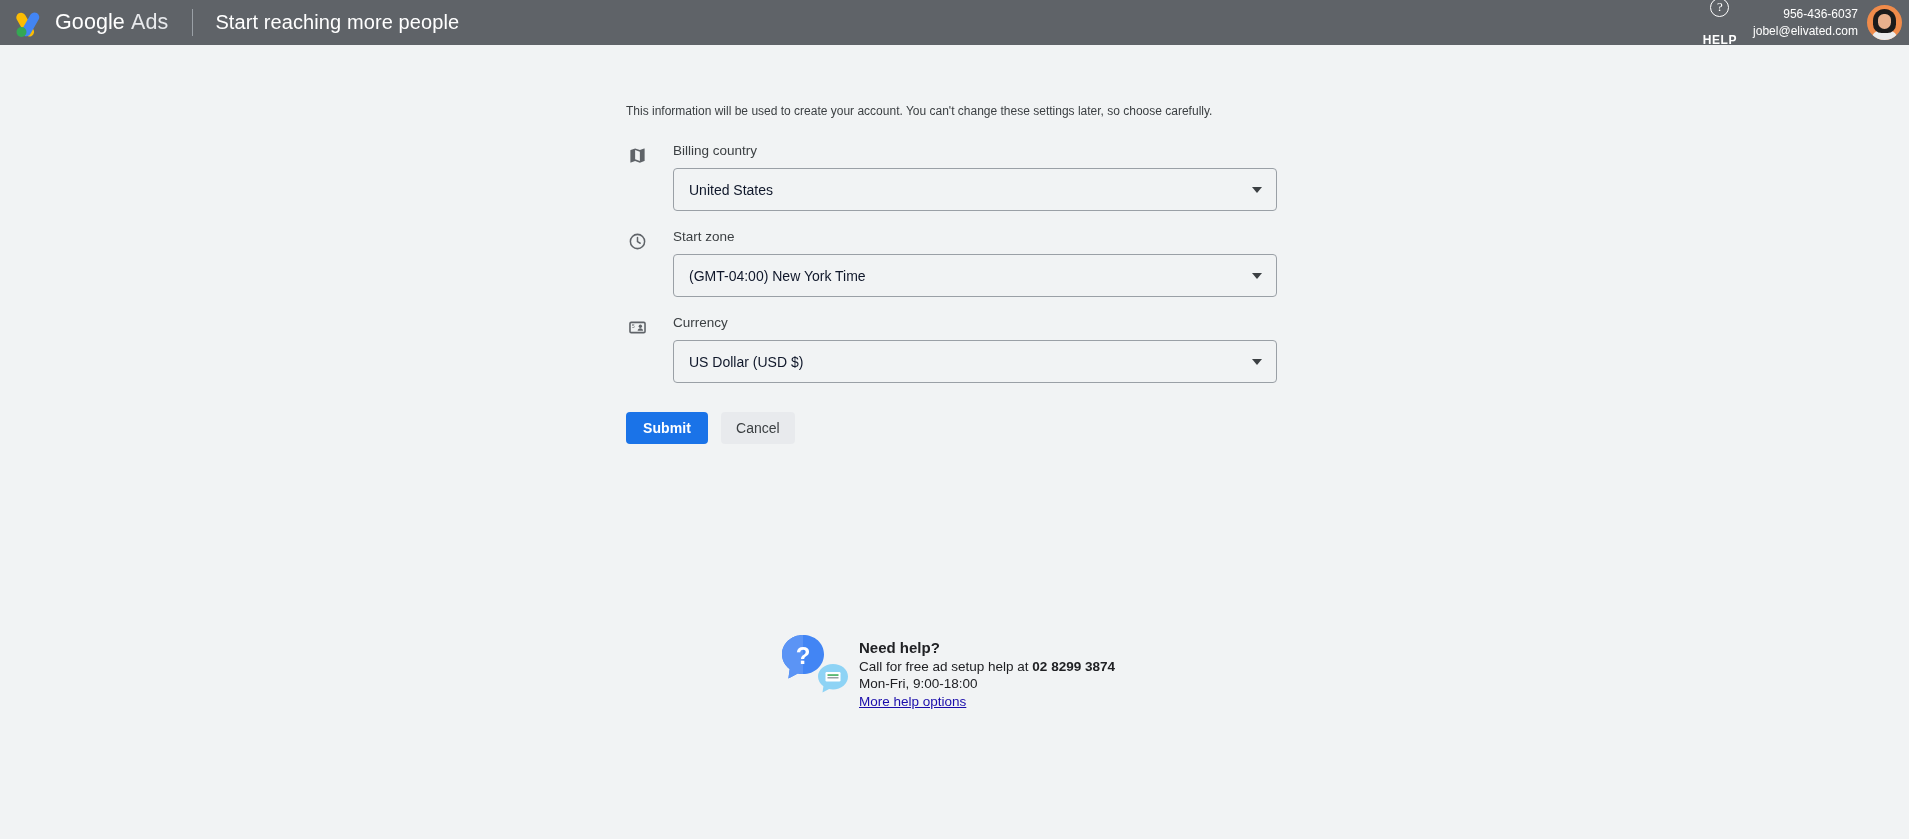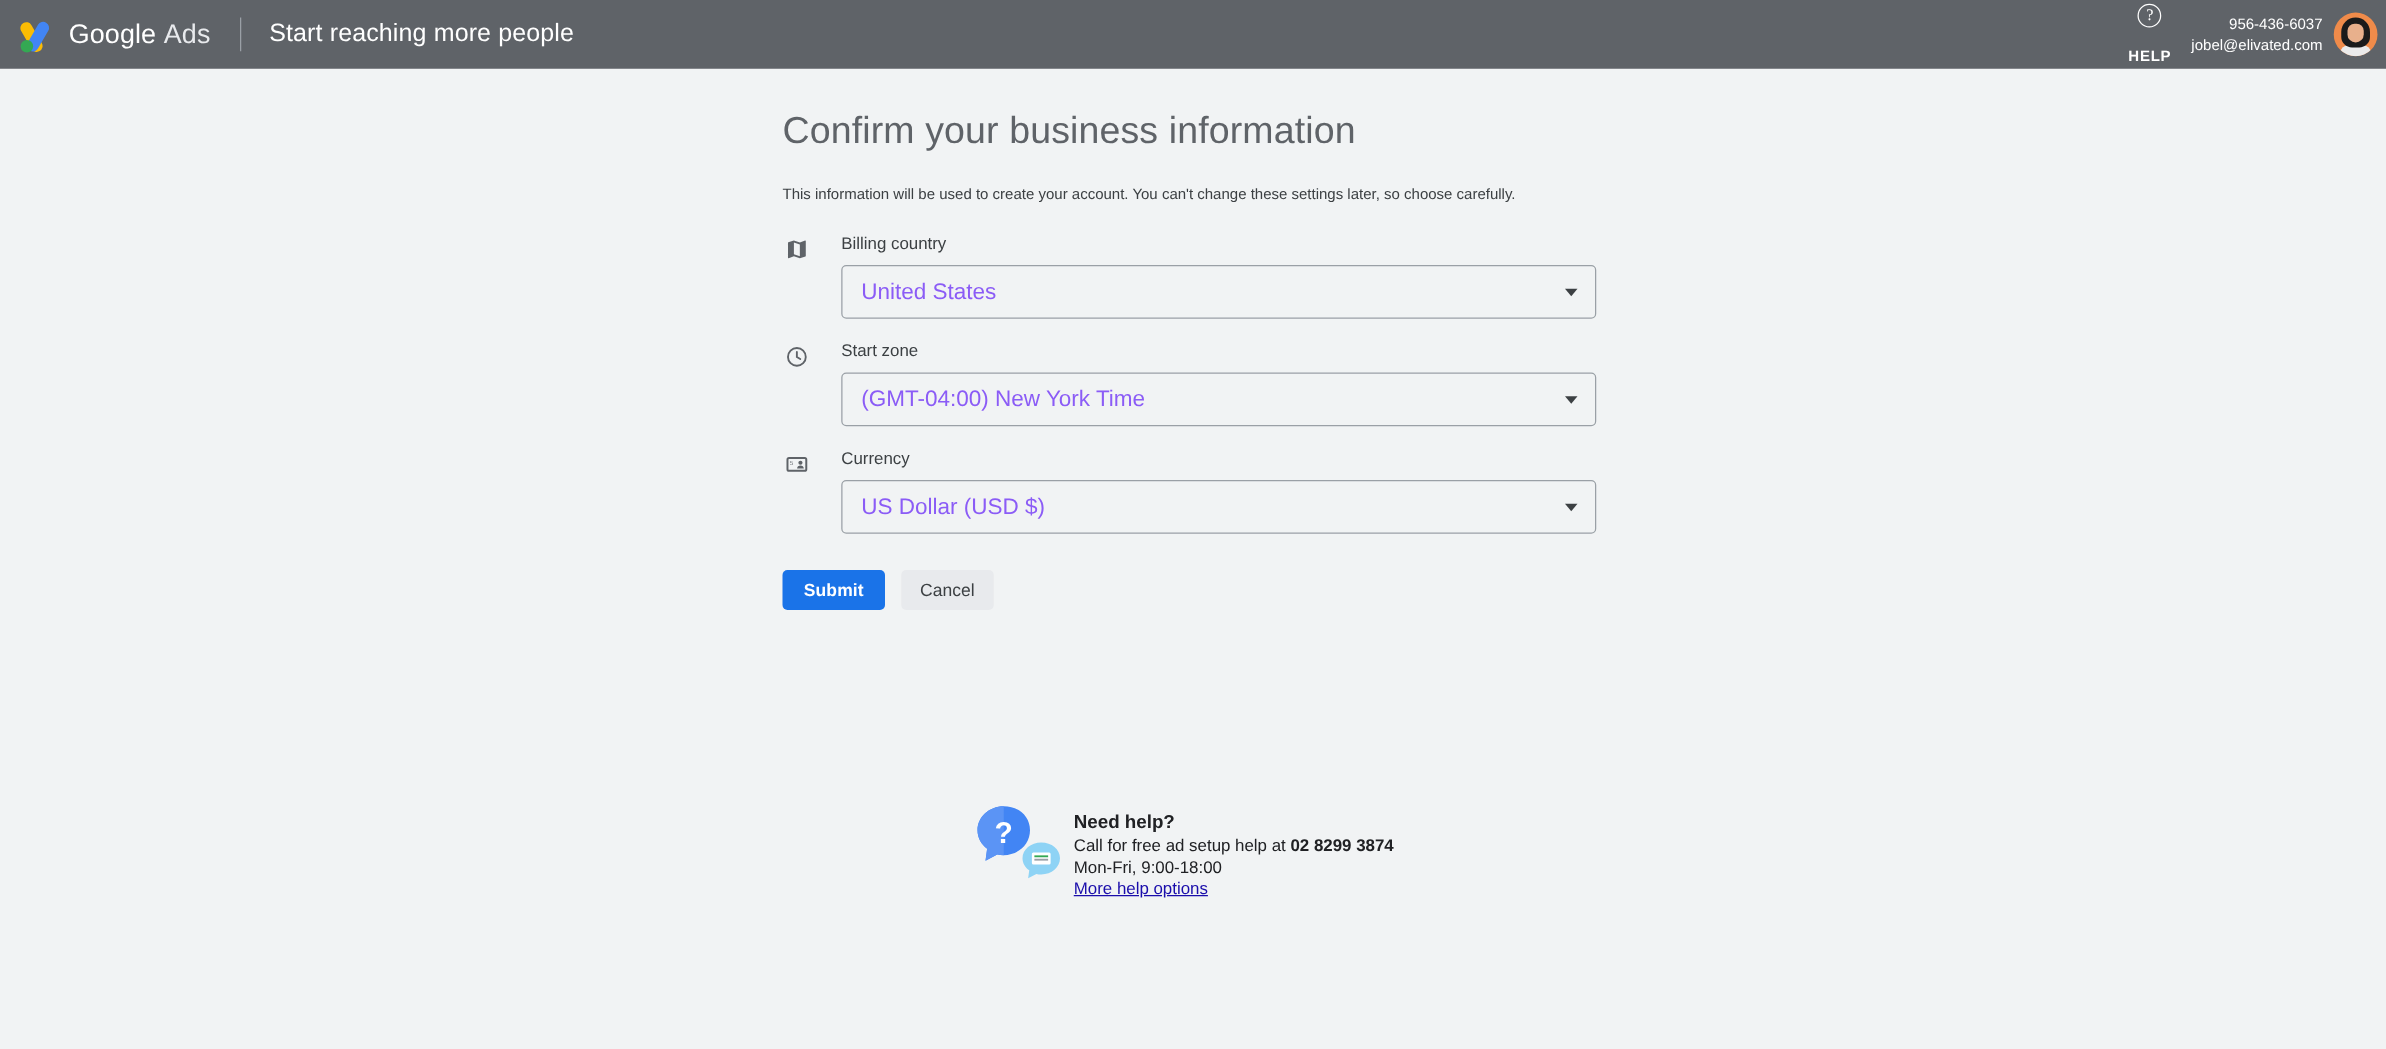--- a/index.html
+++ b/index.html
@@ -7,21 +7,21 @@
     margin: 0; padding: 0;
     width: 1909px; height: 839px;
     overflow: hidden;
     background: #f1f3f4;
     font-family: "Liberation Sans", sans-serif;
   }
 
   
   .topbar {
     position: relative;
-    height: 55px;
+    height: 45px;
     background: #5f6368;
     display: flex;
     align-items: center;
     padding: 0 0 0 11px;
   }
   .brand { display: flex; align-items: center; }
   .ads-logo { width: 34px; height: 30px; display: block; }
   .brand-name {
     margin-left: 10px;
     font-size: 21.5px;
@@ -149,22 +149,22 @@
     height: 43px;
     border: 1px solid #9aa0a6;
     border-radius: 4px;
     background: #f1f3f4;
     display: flex;
     align-items: center;
     padding: 0 14px 0 15px;
     cursor: pointer;
   }
   .select-value {
-    font-size: 18px;
-    color: #8b5cf6;
+    font-size: 14px;
+    color: #0f172a;
     flex: 1;
     white-space: nowrap;
     overflow: hidden;
   }
   .caret {
     width: 0; height: 0;
     border-left: 5.5px solid transparent;
     border-right: 5.5px solid transparent;
     border-top: 6px solid #3c4043;
     margin-left: 8px;
@@ -278,21 +278,20 @@
       <div class="hair"></div>
       <div class="face"></div>
     </div>
 
   </div>
 </div>
 
 <div class="page">
   <div class="content">
 
-    <h1 class="title">Confirm your business information</h1>
     <p class="subtitle">This information will be used to create your account. You can't change these settings later, so choose carefully.</p>
 
     <div class="form">
 
       <div class="field">
         <span class="field-icon">
           <svg viewBox="0 0 24 24" width="19" height="19" fill="#5f6368">
             <path d="M20.5 3l-.16.03L15 5.1 9 3 3.36 4.9c-.21.07-.36.25-.36.48V20.5c0 .28.22.5.5.5l.16-.03L9 18.9l6 2.1 5.64-1.9c.21-.07.36-.25.36-.48V3.5c0-.28-.22-.5-.5-.5zM15 19l-6-2.11V5l6 2.11V19z"></path>
           </svg>
         </span>

